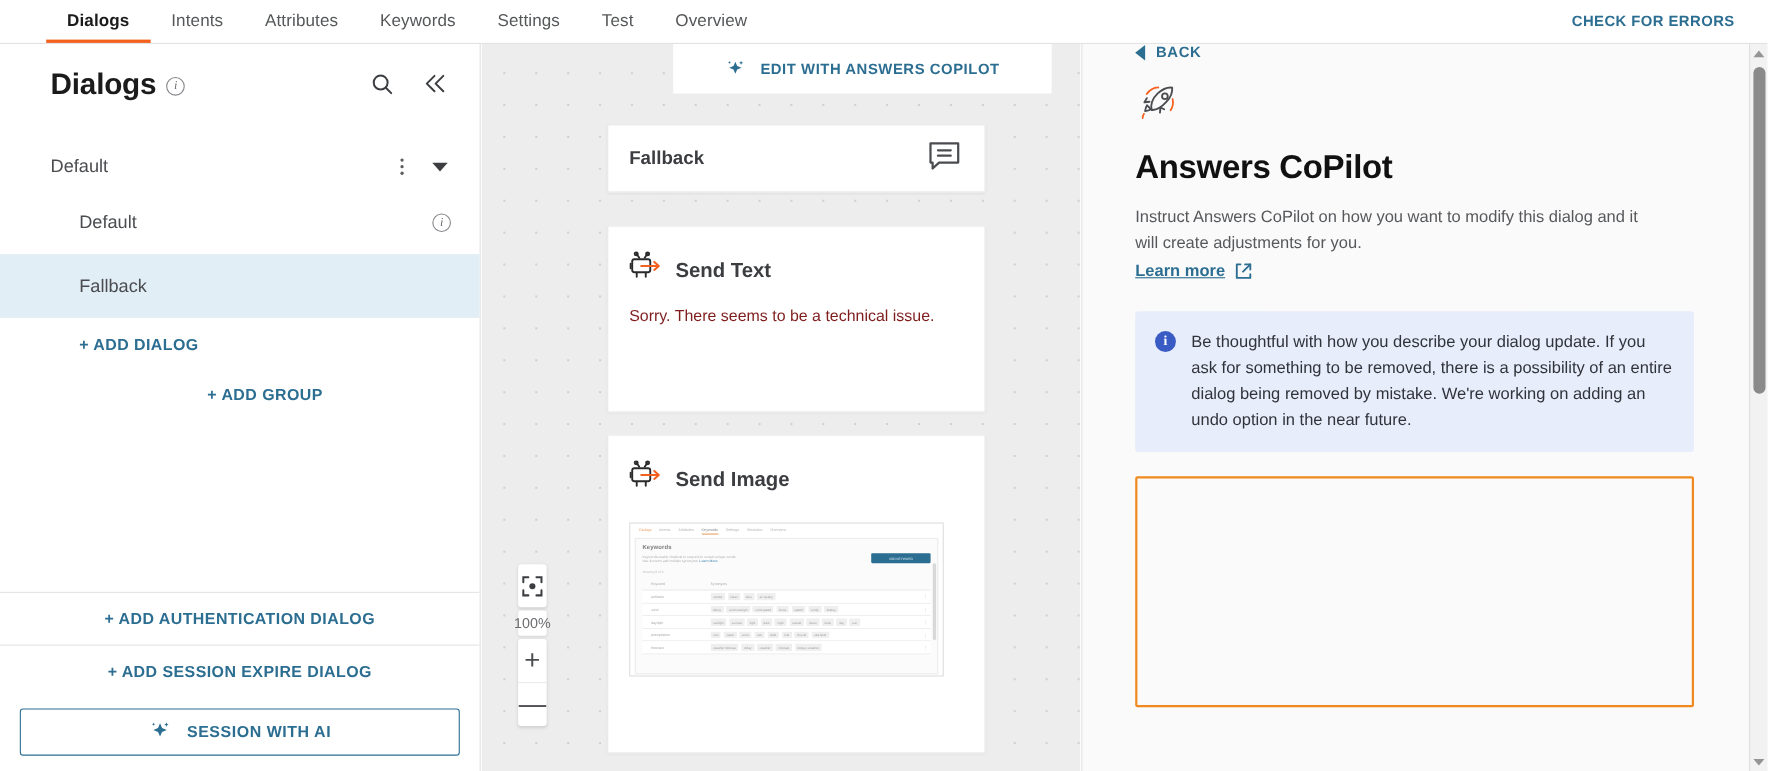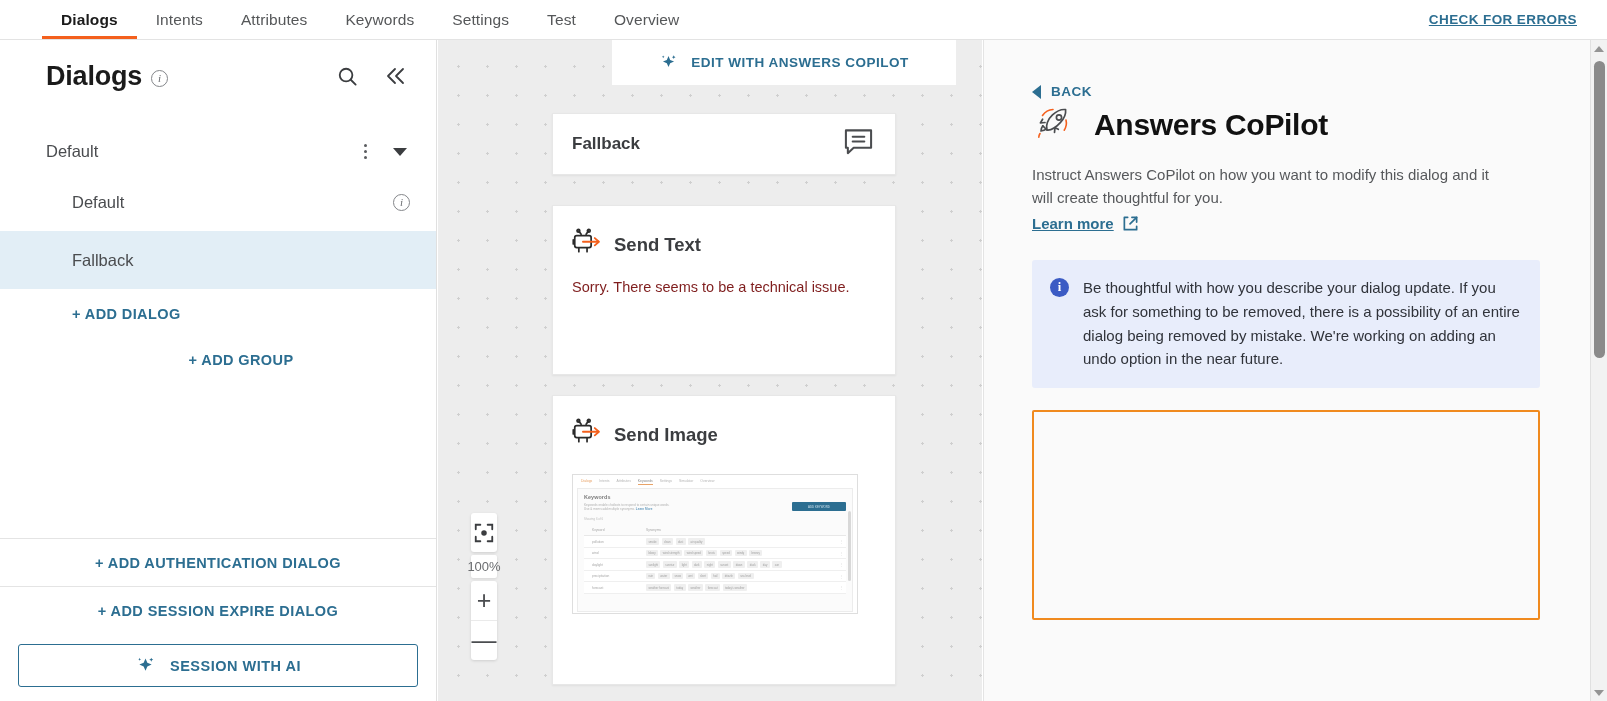--- a/index.html
+++ b/index.html
@@ -59,21 +59,20 @@
   .check-errors {
     margin-left: auto;
     display: flex;
     align-items: center;
     padding-right: 30px;
     font-size: 13.5px;
     font-weight: bold;
     letter-spacing: .4px;
     color: #2c6e91;
     cursor: pointer;
-    text-decoration: underline;
   }
 
   
   .sidebar {
     position: absolute;
     top: 40px; left: 0;
     width: 437px;
     height: 661px;
     background: #fff;
     border-right: 1px solid #e0e0e0;
@@ -423,40 +422,39 @@
     height: 661px;
     background: #fafafa;
     border-left: 1px solid #e4e4e4;
     padding: 0 50px 0 48px;
     overflow: hidden;
   }
   .back-row {
     display: flex;
     align-items: center;
     gap: 10px;
-    margin-top: 44px;
     cursor: pointer;
   }
   .tri-left {
     width: 0; height: 0;
     border-top: 7px solid transparent;
     border-bottom: 7px solid transparent;
     border-right: 9px solid #2c6e91;
   }
   .back-txt {
     font-size: 13.5px;
     font-weight: bold;
     letter-spacing: .5px;
     color: #2c6e91;
   }
   .rp-title-row {
     display: flex;
-    align-items: center;
     gap: 18px;
-    margin-top: 4px;
+    margin-top: 18px;
+    flex-direction: column;
   }
   .rp-title {
     font-size: 30px;
     font-weight: bold;
     color: #111;
     letter-spacing: -.3px;
   }
   .rp-desc {
     margin-top: 16px;
     font-size: 15px;
@@ -900,21 +898,21 @@
             <path d="M10.5 12.5c2.5-3.6 7-5.8 10.5-6"></path>
             <path d="M34 17c.8 3.4 0 7.5-1.8 10.2"></path>
             <path d="M8 30.5c-.8 1.2-1.2 2.6-1.2 3.8"></path>
           </g>
         </svg>
       </span>
       <span class="rp-title">Answers CoPilot</span>
     </div>
 
     <div class="rp-desc">
-      <span>Instruct Answers CoPilot on how you want to modify this dialog and it will create thoughtful for you.</span>
+      <span>Instruct Answers CoPilot on how you want to modify this dialog and it will create adjustments for you.</span>
       <br>
       <span class="learn">
         <span>Learn more</span>
         <svg width="17" height="17" viewBox="0 0 18 18" fill="none" stroke="#2c6e91" stroke-width="1.8" stroke-linecap="round" stroke-linejoin="round">
             <polyline points="6,2.5 2.5,2.5 2.5,15.5 15.5,15.5 15.5,12"></polyline>
             <line x1="8.5" y1="9.5" x2="15.5" y2="2.5"></line>
             <polyline points="10.5,2.5 15.5,2.5 15.5,7.5"></polyline>
           </svg>
       </span>
     </div>

